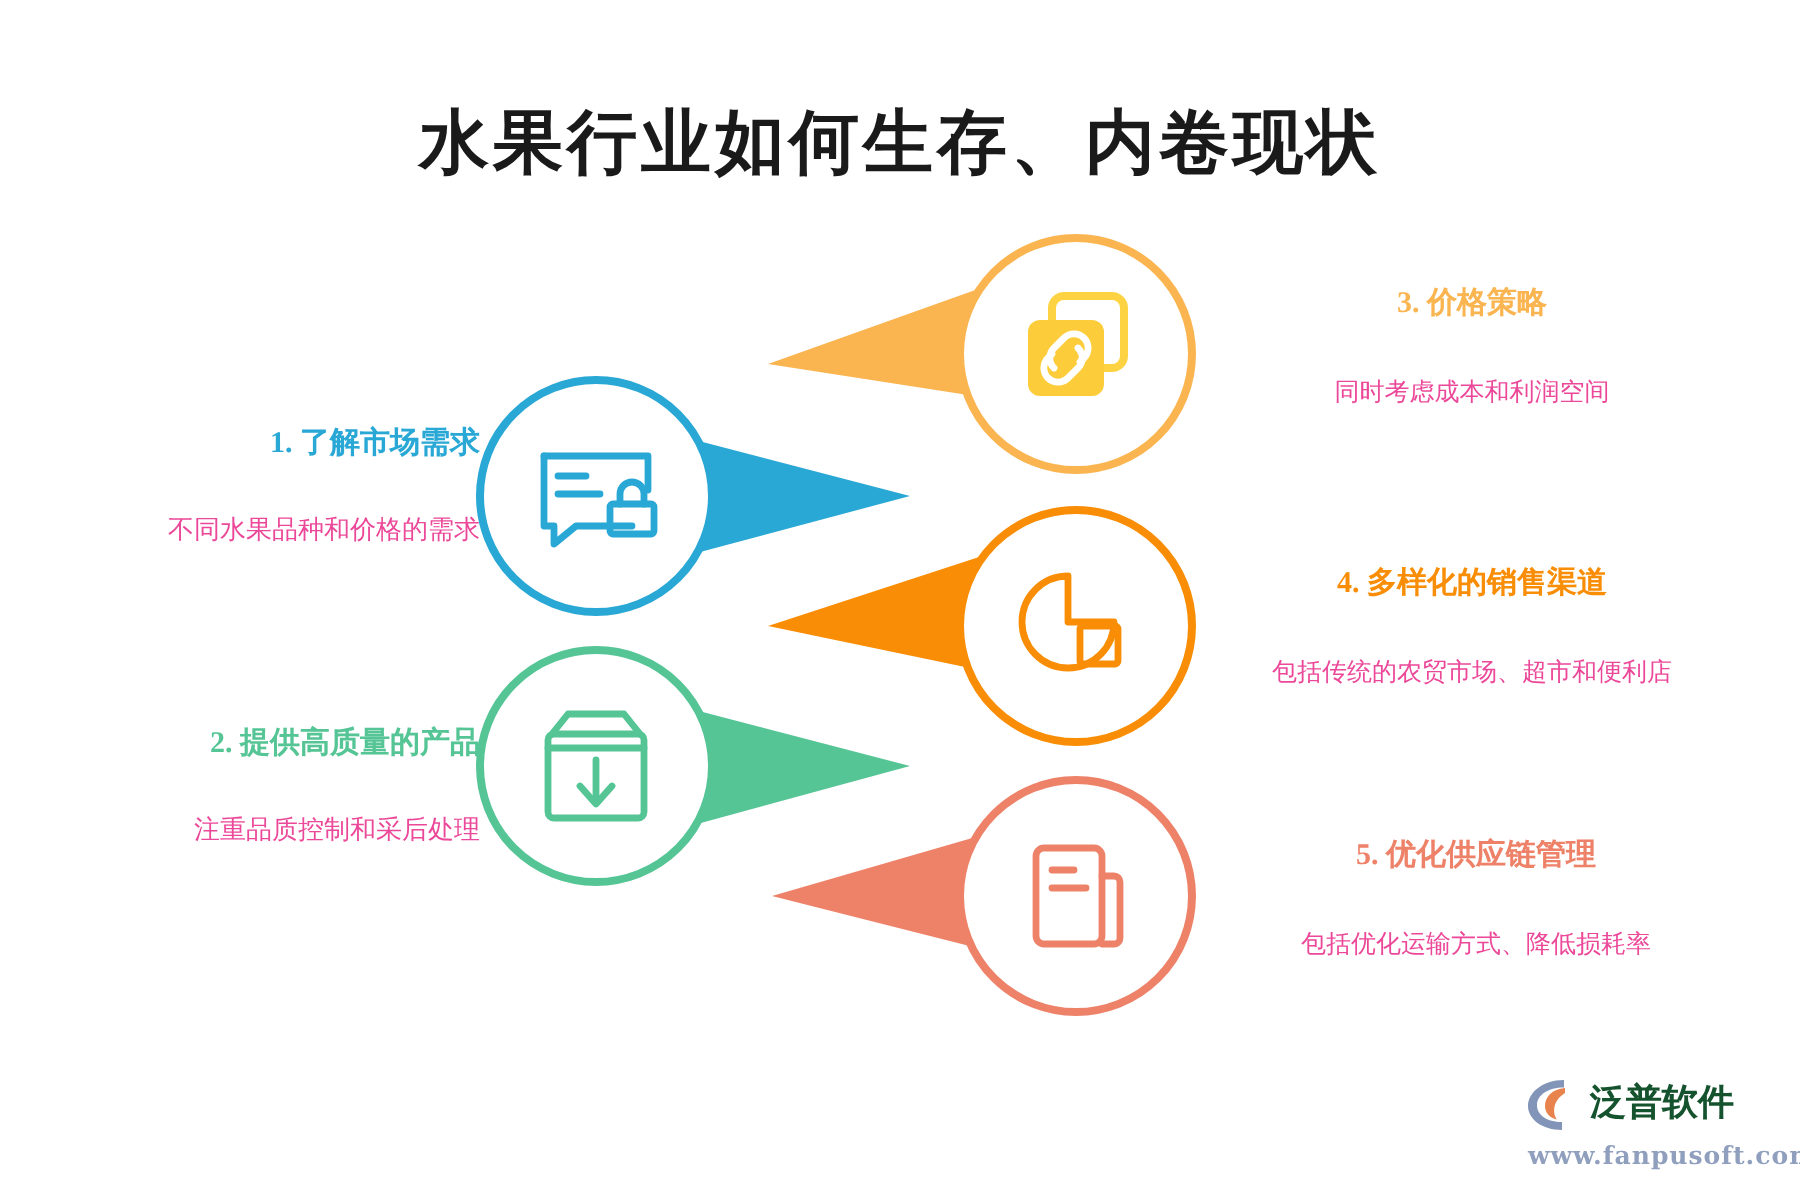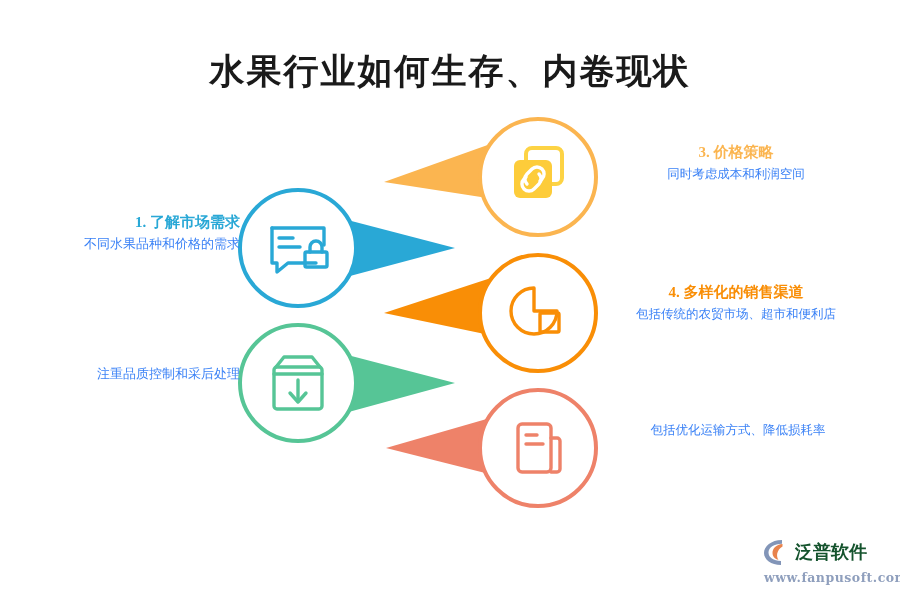--- a/index.html
+++ b/index.html
@@ -47,24 +47,24 @@
   .txt-block.left  { text-align: right; }
   .txt-block.right { text-align: center; }
   .txt-head {
     font-family: Liberation Serif, serif;
     font-size: 15px;
     font-weight: 700;
     line-height: 20px;
     white-space: nowrap;
   }
   .txt-desc {
-    margin-top: 2px;
+    margin-top: 24px;
     font-family: "DejaVu Sans", "Liberation Sans", sans-serif;
     font-size: 13px;
-    color: #3b82f6;
+    color: #ec4899;
     line-height: 19px;
     white-space: nowrap;
   }
   
   #block-1 { left: 8px;  top: 212px; }
   #block-2 { left: 8px;  top: 362px; }
   #block-3 { left: 620px; top: 142px; }
   #block-4 { left: 620px; top: 282px; }
   #block-5 { left: 622px; top: 418px; }
   #block-3 .txt-desc { font-size: 12.5px; }
@@ -171,34 +171,36 @@
       <line x1="526" y1="444" x2="543" y2="444"></line>
     </g>
   </svg>
 
   <div class="txt-block left" id="block-1">
     <div class="txt-head" style="color:#29a8d6">1. 了解市场需求</div>
     <div class="txt-desc">不同水果品种和价格的需求</div>
   </div>
 
   <div class="txt-block left" id="block-2">
+    <div class="txt-head" style="color:#56c596">2. 提供高质量的产品</div>
     <div class="txt-desc">注重品质控制和采后处理</div>
   </div>
 
   <div class="txt-block right" id="block-3">
     <div class="txt-head" style="color:#fbb550">3.  价格策略</div>
     <div class="txt-desc">同时考虑成本和利润空间</div>
   </div>
 
   <div class="txt-block right" id="block-4">
     <div class="txt-head" style="color:#f98e06">4. 多样化的销售渠道</div>
     <div class="txt-desc">包括传统的农贸市场、超市和便利店</div>
   </div>
 
   <div class="txt-block right" id="block-5">
+    <div class="txt-head" style="color:#ee8269">5.  优化供应链管理</div>
     <div class="txt-desc">包括优化运输方式、降低损耗率</div>
   </div>
 
   <div class="logo">
     <div class="logo-row">
       <svg class="logo-mark" viewBox="0 0 30 30">
         <path d="M20,3 C9,3 2,9.5 2,16 C2,22.5 9,28 19,28 L19,24 C11.5,24 6.5,20.5 6.5,15.6 C6.5,10.6 12,6.8 20,6.8 Z" fill="#8295b8"></path>
         <path d="M20.5,7 C14,7.6 10.5,11.5 10.5,16 C10.5,19.5 13,22 16.5,22.8 C14,19.5 14.5,13 20.5,9.5 Z" fill="#e8834d"></path>
       </svg>
       <div class="logo-word">泛普软件</div>

